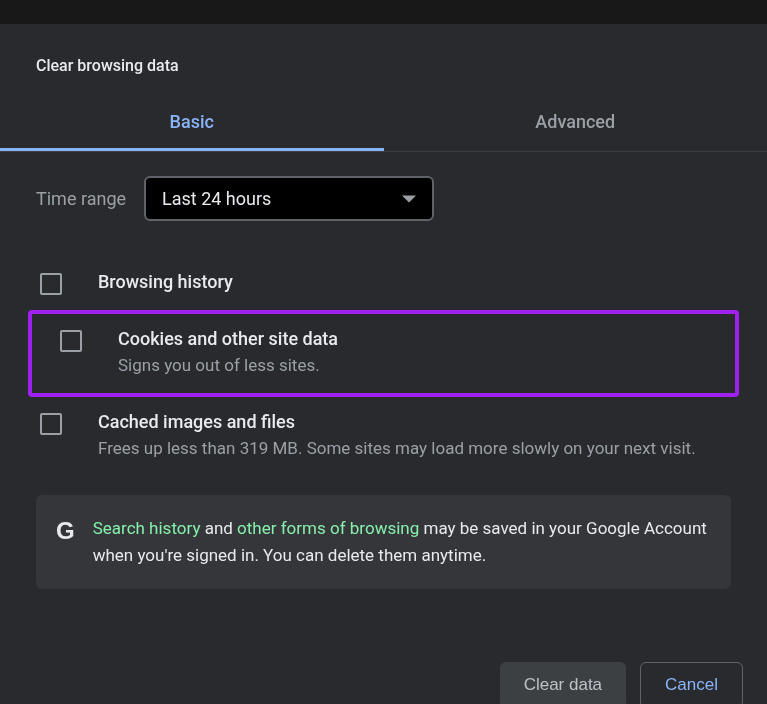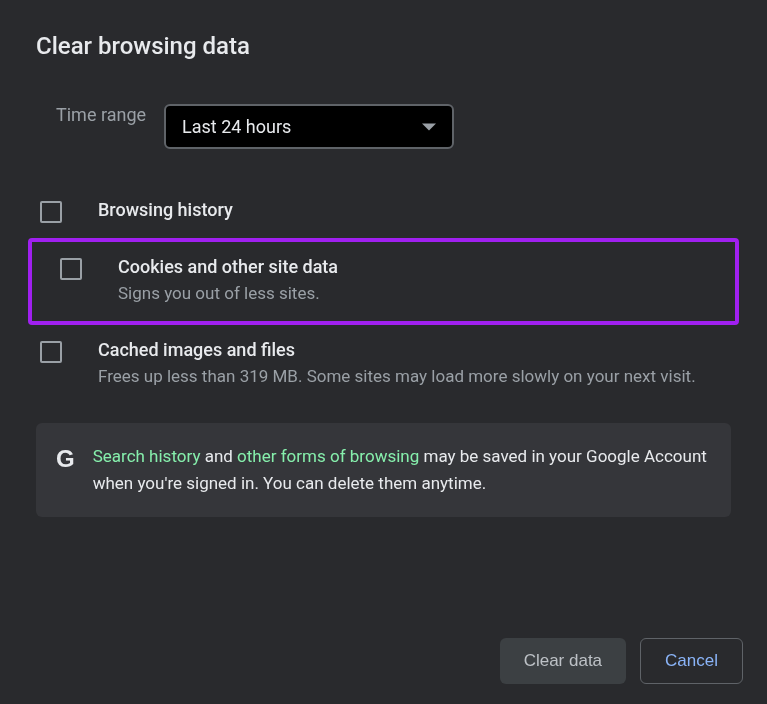--- a/index.html
+++ b/index.html
@@ -16,23 +16,24 @@
     }
     .dialog {
       background: #292a2d;
       width: 100%;
       height: 100%;
       padding: 0;
       position: relative;
     }
     .dialog-title {
       color: #e8eaed;
-      font-size: 24px;
+      font-size: 16px;
       font-weight: 500;
       padding: 32px 36px 20px 36px;
+      margin-top: 24px;
     }
     .tabs {
       display: flex;
       border-bottom: 1px solid #3c4043;
     }
     .tab {
       flex: 1;
       text-align: center;
       padding: 16px 0;
       font-size: 18px;
@@ -43,24 +44,23 @@
     }
     .tab.active {
       color: #8ab4f8;
       border-bottom: 3px solid #8ab4f8;
     }
     .content {
       padding: 24px 36px 0 36px;
     }
     .time-range-row {
       display: flex;
-      align-items: flex-start;
+      align-items: center;
       gap: 18px;
       margin-bottom: 36px;
-      margin-left: 20px;
     }
     .time-range-label {
       color: #9aa0a6;
       font-size: 18px;
     }
     .select-wrap {
       position: relative;
       border: 2px solid #5f6368;
       border-radius: 6px;
       background: #000000;
@@ -172,20 +172,24 @@
       background: #3c4043;
       color: #bdc1c6;
     }
   </style>
 </head>
 <body>
 
 <div class="dialog">
   <div class="dialog-title">Clear browsing data</div>
 
+  <div class="tabs">
+    <div class="tab active">Basic</div>
+    <div class="tab">Advanced</div>
+  </div>
 
   <div class="content">
     <div class="time-range-row">
       <span class="time-range-label">Time range</span>
       <div class="select-wrap">
         <span class="select-value">Last 24 hours</span>
         <span class="select-caret"></span>
       </div>
     </div>
 

